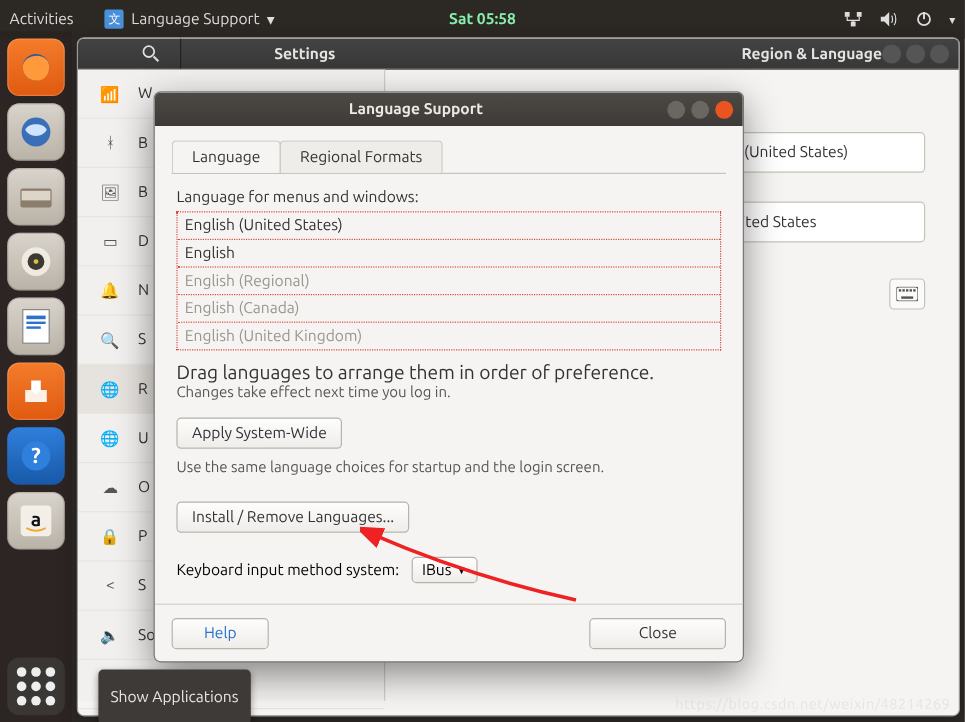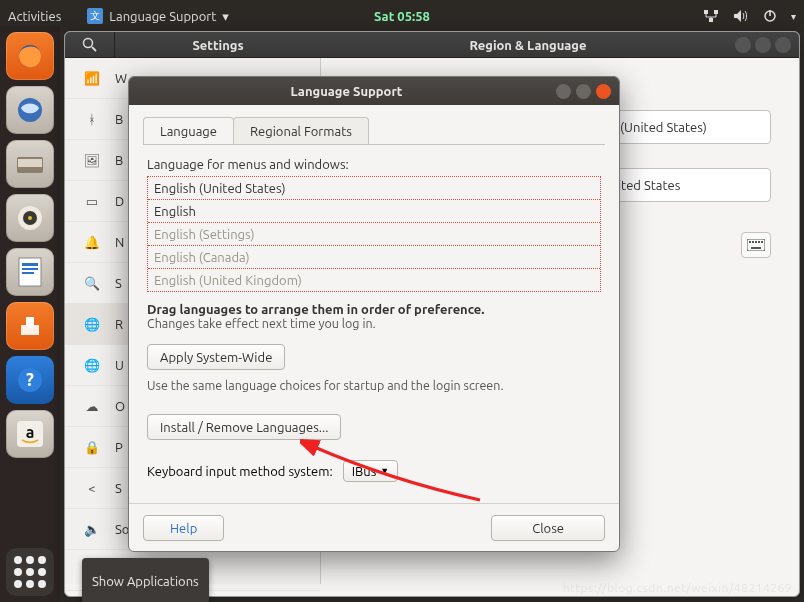--- a/index.html
+++ b/index.html
@@ -17,24 +17,24 @@
 .launcher { position: absolute; left: 0; top: 26px; bottom: 0; width: 60px; background: rgba(40,30,30,.35); display: flex; flex-direction: column; align-items: center; padding-top: 6px; gap: 6px; }
 .launcher .dock-icon { width: 48px; height: 48px; border-radius: 10px; display: flex; align-items: center; justify-content: center; }
 .launcher .dock-icon.orange { background: linear-gradient(#f47c2b,#e05a10); box-shadow: inset 0 0 0 1px rgba(255,255,255,.2); }
 .launcher .dock-icon.grey { background: linear-gradient(#d9d4cc,#b9b2a7); box-shadow: inset 0 0 0 1px rgba(0,0,0,.15); }
 .launcher .dock-icon.blue { background: linear-gradient(#2f7fdc,#1859a8); }
 .launcher .apps-btn { margin-top: auto; margin-bottom: 6px; width: 48px; height: 48px; background: #3a3633; border-radius: 10px; display: grid; grid-template-columns: repeat(3,8px); grid-template-rows: repeat(3,8px); gap: 4px; align-content: center; justify-content: center; }
 .launcher .apps-btn div { background: #eee; border-radius: 50%; }
 
 
 .settings-window { position: absolute; left: 64px; top: 31px; width: 736px; height: 566px; background: #f5f4f2; border: 1px solid #999; border-radius: 6px; box-shadow: 0 4px 16px rgba(0,0,0,.3); overflow: hidden; }
-.settings-hdr { height: 26px; background: linear-gradient(#434343,#383838); display: flex; align-items: center; color: #e6e4e1; border-bottom: 1px solid #222; }
+.settings-hdr { height: 26px; background: linear-gradient(#434343,#383838); display: flex; align-items: center; color: #e6e4e1; border-bottom: 1px solid #222; padding-left: 36px; }
 .settings-hdr .search { width: 50px; display: flex; align-items: center; justify-content: center; border-right: 1px solid #222; height: 100%; }
 .settings-hdr .title-left { width: 206px; text-align: center; font-weight: 600; }
-.settings-hdr .title-right { flex: 1; text-align: center; font-weight: 600; }
+.settings-hdr .title-right { flex: 1; text-align: right; font-weight: 600; }
 .settings-hdr .winctl { display: flex; gap: 4px; padding-right: 8px; }
 .settings-hdr .winctl span { width: 16px; height: 16px; border-radius: 50%; background: #555; }
 
 .settings-body { display: flex; height: calc(100% - 38px); }
 .settings-side { width: 256px; background: #f2f0ee; border-right: 1px solid #ccc; }
 .side-row { height: 41px; display: flex; align-items: center; padding: 0 18px; gap: 14px; border-bottom: 1px solid #e7e5e2; color: #333; }
 .side-row.active { background: #e6e2de; }
 .side-row .ico { width: 18px; display: flex; justify-content: center; color: #555; }
 
 .settings-content { flex: 1; padding: 28px 28px; position: relative; }
@@ -56,21 +56,21 @@
 .tab { padding: 6px 16px; border:1px solid #c7c3bd; border-bottom:none; background:#efedea; border-radius: 4px 4px 0 0; color:#333; margin-right:-1px; }
 .tab.active { background:#f5f4f2; position:relative; z-index:2; }
 .tab-underline { height:1px; background:#c7c3bd; margin:0 14px; }
 
 .dlg-body { padding: 12px 18px; }
 .lbl { color:#333; margin-bottom:5px; }
 .lang-list { border:1px dotted #da4c3d; }
 .lang-list div { padding:4px 6px; border-bottom:1px dotted #da4c3d; color:#333; }
 .lang-list div:last-child { border-bottom:none; }
 .lang-list .dim { color:#9a958d; }
-.hint-b { font-weight:bold; color:#333; margin-top:10px; font-size:13px; }
+.hint-b { font-weight:normal; color:#333; margin-top:10px; font-size:16px; }
 .hint { color:#555; font-size:12.5px; }
 
 .btn { display:inline-block; padding:5px 12px; border:1px solid #b7b3ab; border-radius:4px; background:linear-gradient(#fdfdfc,#efedea); color:#333; font-size:13px; cursor:pointer; }
 .select { display:inline-flex; align-items:center; gap:4px; padding:3px 8px; border:1px solid #b7b3ab; border-radius:4px; background:linear-gradient(#fdfdfc,#efedea); }
 
 .dlg-footer { position:absolute; bottom:0; left:0; right:0; height:48px; border-top:1px solid #d5d1ca; display:flex; align-items:center; padding:0 14px; justify-content:space-between; }
 
 .tooltip { position:absolute; left:82px; top:558px; background:#3d3a37; color:#e9e6e2; padding:16px 10px; border-radius:4px; font-size:13px; box-shadow:0 2px 6px rgba(0,0,0,.4); z-index:50; }
 
 
@@ -289,21 +289,21 @@
   <div class="tabs">
     <div class="tab active">Language</div>
     <div class="tab">Regional Formats</div>
   </div>
   <div class="tab-underline"></div>
   <div class="dlg-body">
     <div class="lbl">Language for menus and windows:</div>
     <div class="lang-list" id="langlist">
         <div>English (United States)</div>
         <div>English</div>
-        <div class="dim">English (Settings)</div>
+        <div class="dim">English (Regional)</div>
         <div class="dim">English (Canada)</div>
         <div class="dim">English (United Kingdom)</div>
       </div>
     <div class="hint-b">Drag languages to arrange them in order of preference.</div>
     <div class="hint">Changes take effect next time you log in.</div>
     <div style="margin-top:14px">
       <span class="btn">Apply System-Wide</span>
     </div>
     <div class="hint" style="margin-top:8px">Use the same language choices for startup and the login screen.</div>
     <div style="margin-top:22px">

